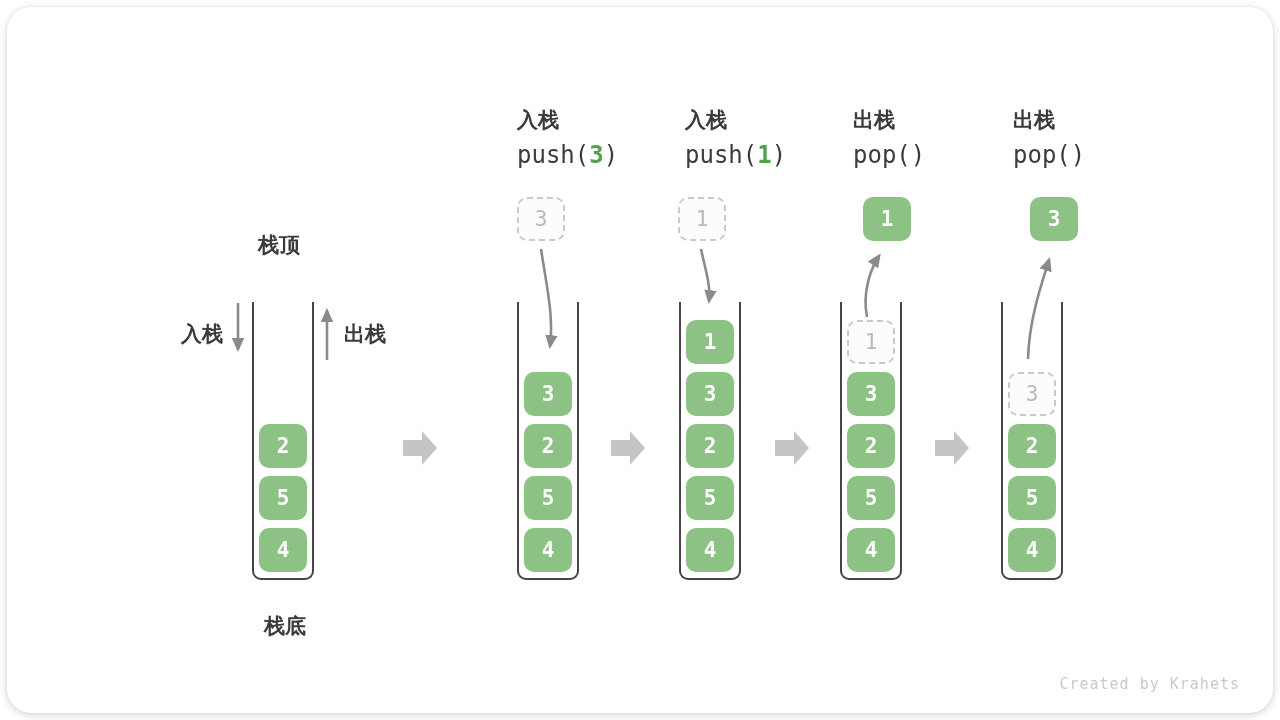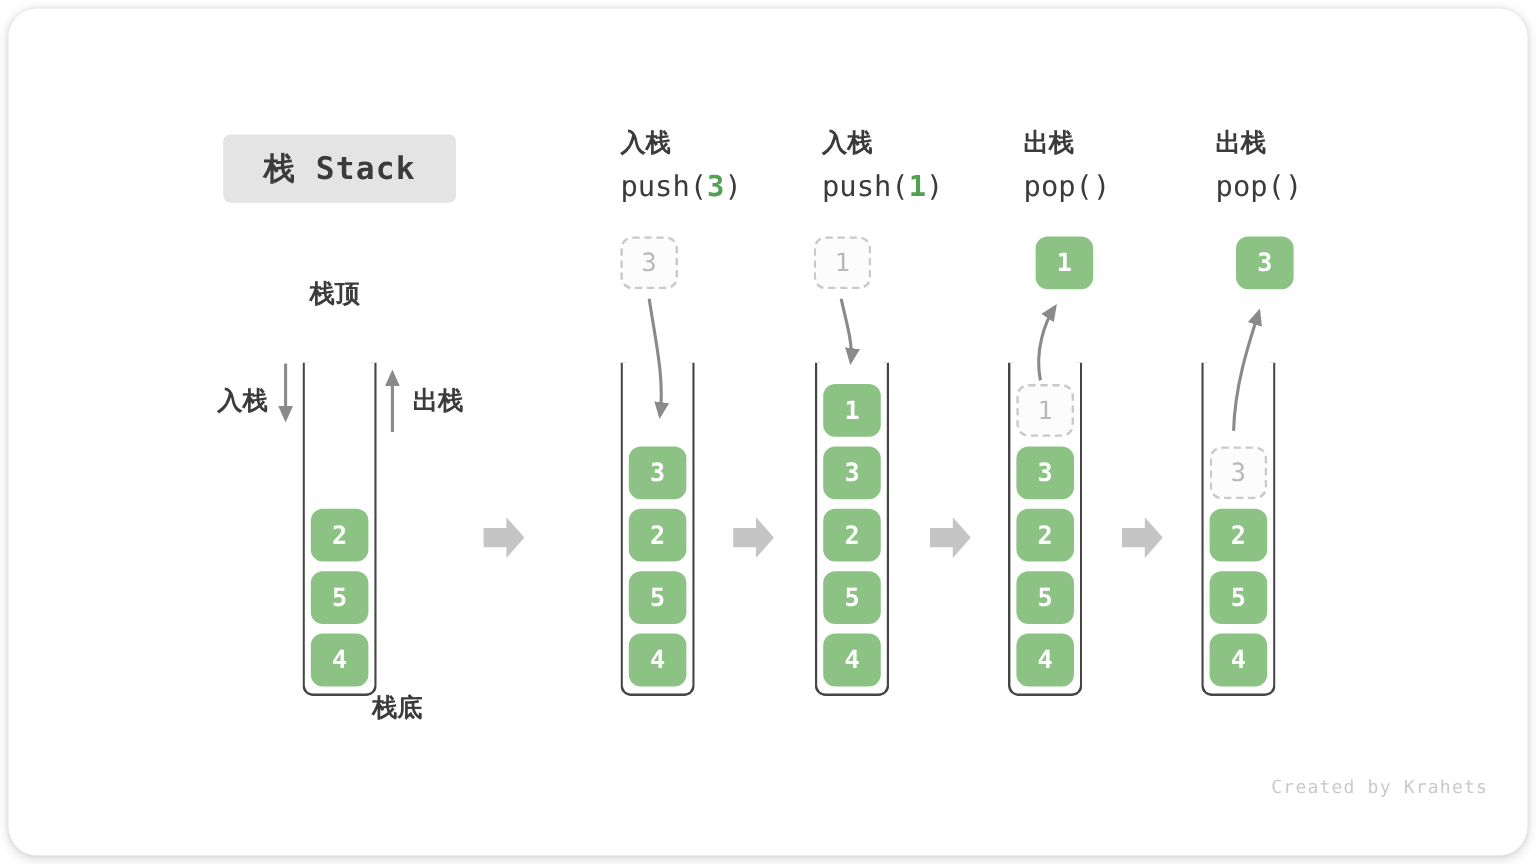--- a/index.html
+++ b/index.html
@@ -45,37 +45,34 @@
   .step-cn { font-size:21px; font-weight:bold; color:var(--text_dark,#3B3B3B); line-height:28px; }
   .step-code {
     margin-top:7px; font-family:"DejaVu Sans Mono", monospace;
     font-size:24px; color:var(--text_dark,#3B3B3B); line-height:28px; white-space:nowrap;
   }
   .step-code .arg { color:var(--code_green,#52A14E); font-weight:bold; }
   .overlay { position:absolute; left:0; top:0; pointer-events:none; }
   .arrow-path { fill:none; stroke:var(--arrow_gray,#8A8A8A); stroke-width:2.6; }
   .block-arrow { fill:var(--block_arrow_gray,#C5C5C5); }
   .footer {
-    position:absolute; right:40px; top:647px;
+    position:absolute; right:40px; top:675px;
     font-family:"DejaVu Sans Mono", monospace; font-size:15px;
     color:var(--footer_gray,#C9C9C9); letter-spacing:1px;
   }
 </style>
 </head>
 <body>
 
 <div class="canvas">
   <div class="card"></div>
 
-  <div class="title-box">
-    <span>栈 Stack</span>
-  </div>
 
   <div class="cn-label" style="left:258px; top:231px;">栈顶</div>
-  <div class="cn-label" style="left:264px; top:576px;margin-left:46px;">栈底</div>
+  <div class="cn-label" style="left:264px; top:612px;">栈底</div>
   <div class="cn-label" style="left:181px; top:320px;">入栈</div>
   <div class="cn-label" style="left:344px; top:320px;">出栈</div>
 
   <div class="stack" style="left:252px;">
       <div class="cell instack solid" style="top: 122px;">2</div>
       <div class="cell instack solid" style="top: 174px;">5</div>
       <div class="cell instack solid" style="top: 226px;">4</div>
     </div>
   <div class="stack" style="left:517px;">
       <div class="cell instack solid" style="top: 70px;">3</div>

